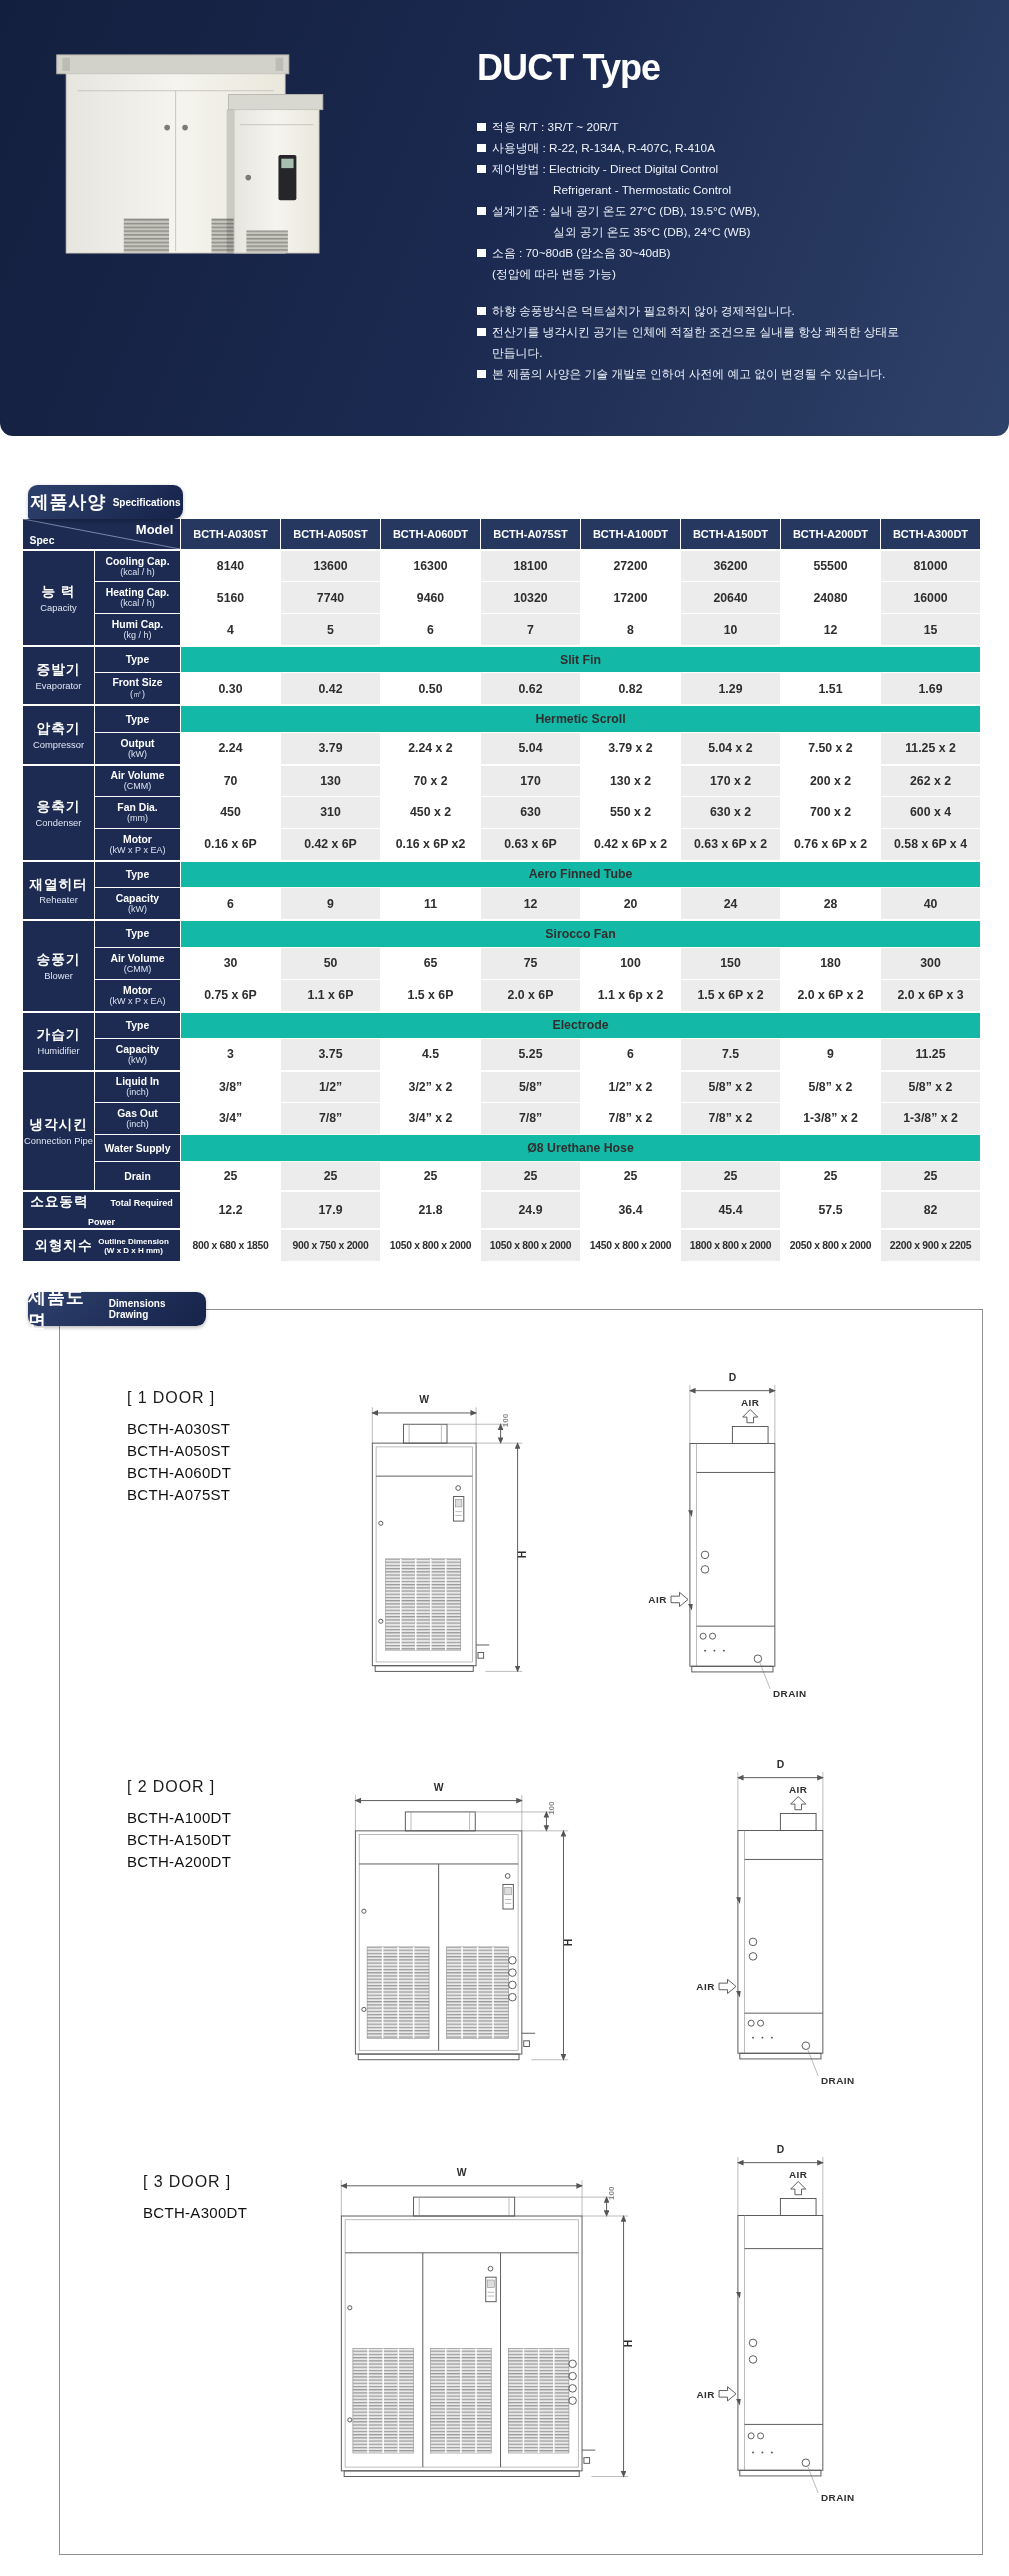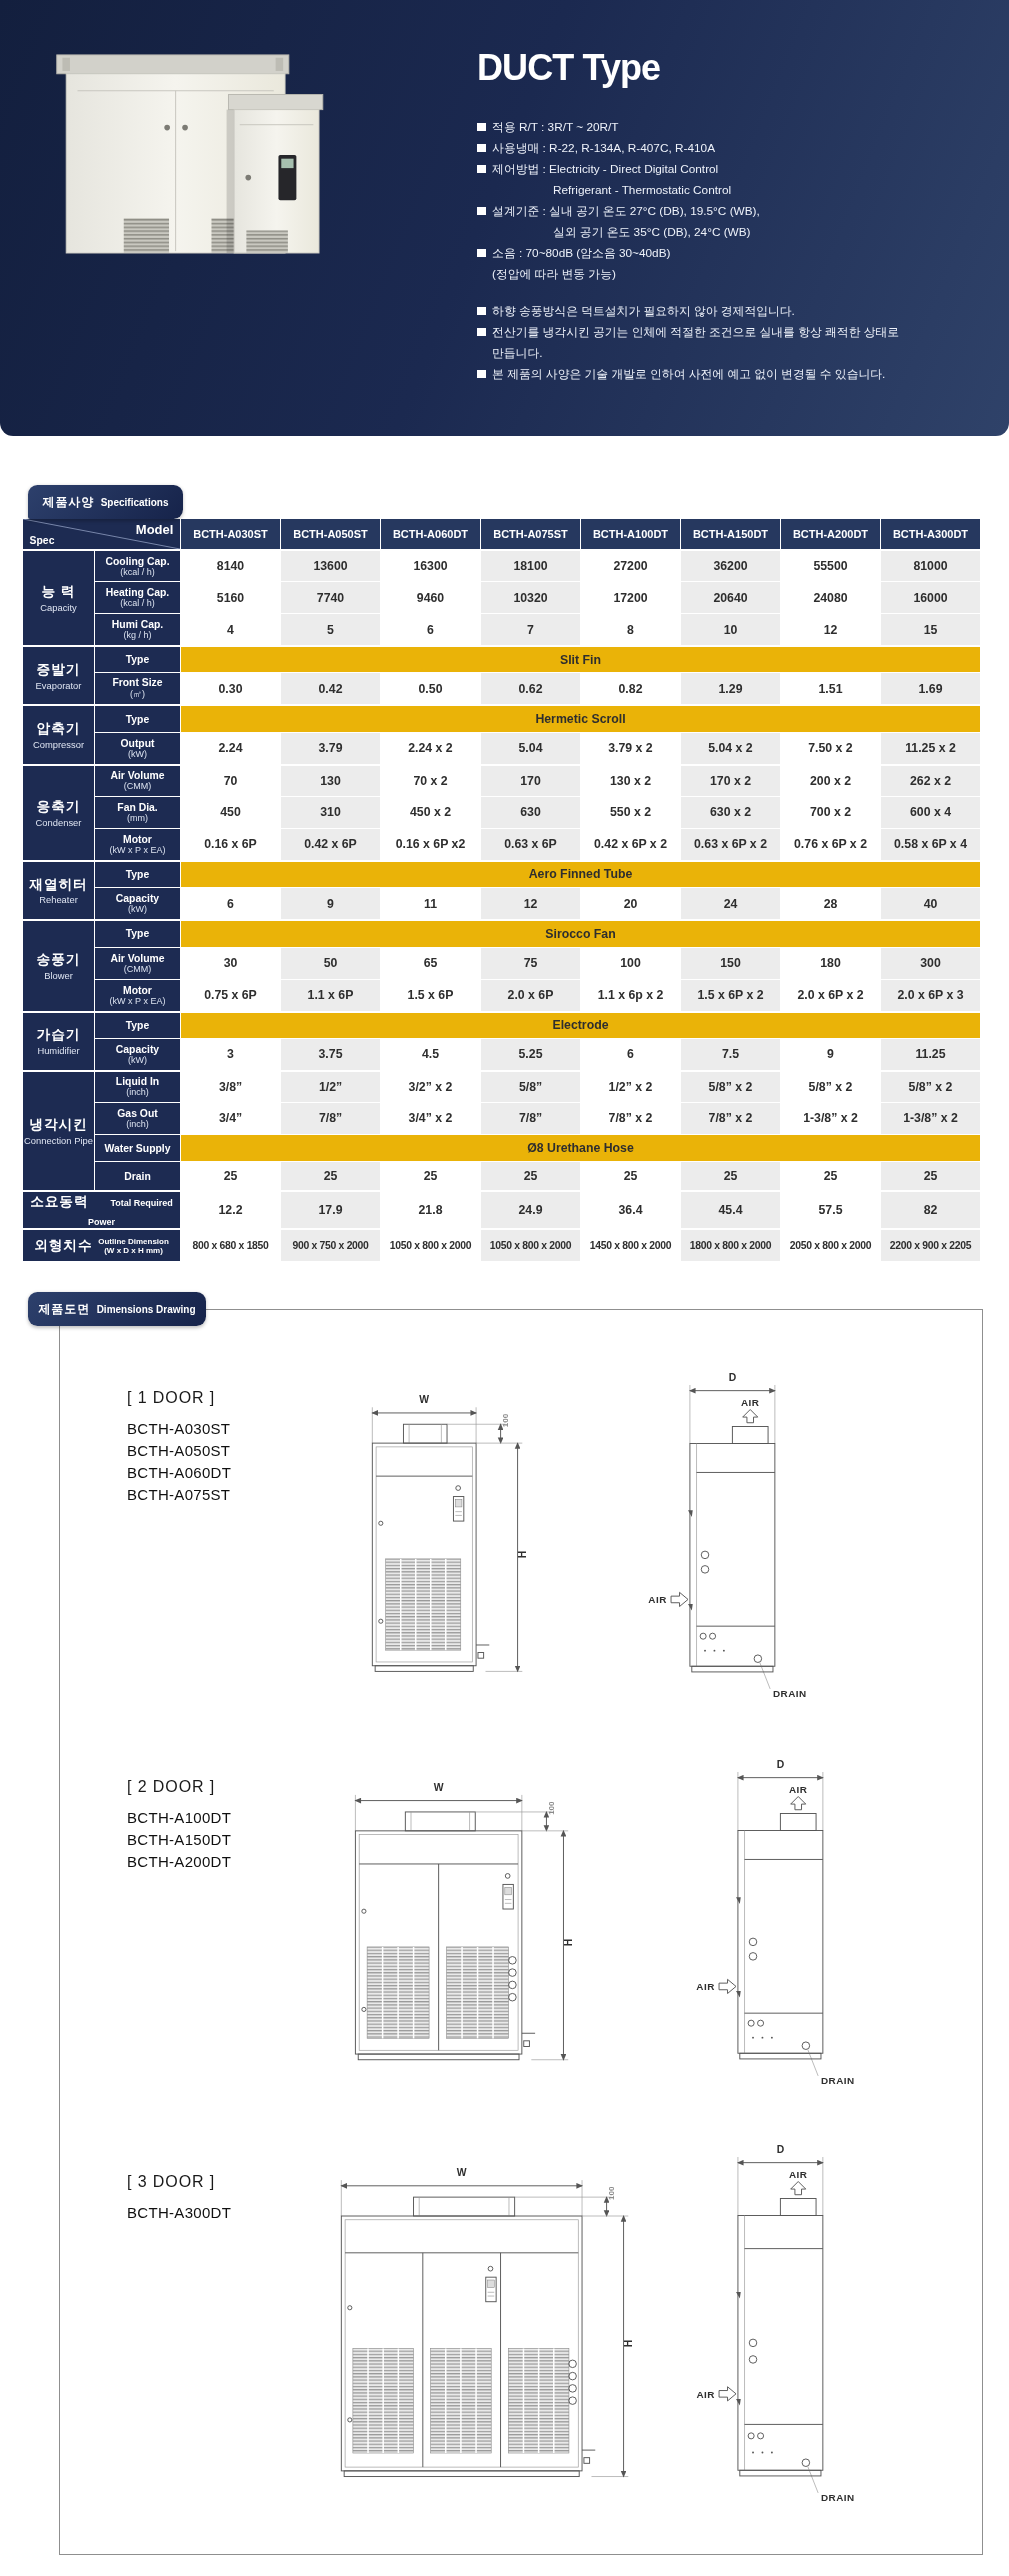--- a/index.html
+++ b/index.html
@@ -15,21 +15,21 @@
 .bullets{position:absolute;left:477px;top:117px;width:529px}
 .bl{display:flex;align-items:flex-start;color:#eef2fa;font-size:11.8px;line-height:21px;font-weight:500}
 .bl .sq{flex:0 0 auto;width:8.5px;height:8.5px;background:#fff;margin:5.7px 6.6px 0 0}
 .bl.ind1{padding-left:76px}
 .bl.ind2{padding-left:15px}
 .bl.gap{margin-top:16px}
 
 
 .badge{position:absolute;background:linear-gradient(135deg,#2d406c,#16234a);color:#fff;
   display:flex;align-items:center;justify-content:center;gap:6.6px;box-shadow:0 1.9px 3.8px rgba(0,0,0,.25)}
-.badge .bko{font-size:12px;font-weight:700;letter-spacing:0.9px}
+.badge .bko{font-size:18px;font-weight:700;letter-spacing:0.9px}
 .badge .ben{font-size:10px;font-weight:600}
 .badge-spec{left:28px;top:485px;width:155px;height:34px;border-radius:9.4px 9.4px 9.4px 1.9px;z-index:2}
 .badge-drw{left:28px;top:1292px;width:178px;height:34px;border-radius:9.4px;z-index:2}
 
 
 #spec-table{position:absolute;left:22px;top:518px}
 #spec-table table{border-collapse:separate;border-spacing:1.9px;table-layout:fixed}
 #spec-table td{padding:0;text-align:center;vertical-align:middle;overflow:hidden}
 .mh{background:#26385f;color:#fff;font-size:11px;font-weight:700}
 .corner{background:#1d2b52;position:relative}
@@ -38,21 +38,21 @@
 .corner .cbot{position:absolute;left:6.6px;bottom:2.8px;color:#fff;font-size:10.4px;font-weight:600}
 .gl{background:#1d2b52;color:#fff}
 .gko{font-size:13.7px;font-weight:700;letter-spacing:0.9px}
 .gen{font-size:9.4px;margin-top:0.9px;color:#dfe5f2}
 .rl{background:#1d2b52;color:#fff}
 .rl .l1{font-size:10.4px;font-weight:600}
 .rl .l2{font-size:9px;color:#dce3f0}
 .v{font-size:12.3px;color:#2e2e2e;background:#fff;font-weight:600}
 .v.alt{background:#ececec}
 .v.dim{font-size:10.4px;letter-spacing:-0.3px}
-.span-cell{text-align:left;padding-left:347px;background:#eab308}
+.span-cell{text-align:left;padding-left:347px;background:#14b8a6}
 .gs td{border-top:1.9px solid #fff}
 .pl .pen{font-size:9px;font-weight:600;margin-left:22px}
 .pl .pen2{display:inline-block;font-size:8px;line-height:9.4px;font-weight:600;margin-left:5.7px;text-align:center;vertical-align:middle}
 
 
 .drawing-box{position:absolute;left:59px;top:1309px;width:924px;height:1246px;border:0.9px solid #8f8f8f;background:#fff}
 .door-group{position:absolute}
 .door-label{font-size:16px;color:#1a1a1a;letter-spacing:0.9px;font-weight:500}
 .door-models{margin-top:11.3px;font-size:15px;line-height:22px;color:#101010;letter-spacing:0.3px;font-weight:500}
 .dpos{position:absolute}
@@ -682,21 +682,21 @@
           <circle cx="72" cy="299.48" r="1" fill="#555"></circle>
           <circle cx="82" cy="299.48" r="1" fill="#555"></circle>
           <circle cx="92" cy="299.48" r="1" fill="#555"></circle>
           <circle cx="128" cy="308" r="4" stroke="#555" stroke-width="1" fill="none"></circle>
           <line x1="130" y1="312" x2="141" y2="340" stroke="#999" stroke-width="0.7" fill="none"></line>
           <text class="lbl" x="144" y="349" text-anchor="start" style="text-anchor:start">DRAIN</text>
           <rect x="58" y="316" width="86" height="6" stroke="#555" stroke-width="1" fill="none"></rect>
           <text class="lbl" x="12" y="249.2" style="text-anchor:start" text-anchor="start">AIR</text>
           <path d="M36,241.7 h9 v-4 l9,7.5 l-9,7.5 v-4 h-9 z" stroke="#555" stroke-width="1" fill="none"></path>
         </svg></div>
-      <div class="door-group" style="left:67px;top:863px">
+      <div class="door-group" style="left:83px;top:863px">
         <div class="door-label">[ 3 DOOR ]</div>
         <div class="door-models">
           <div>BCTH-A300DT</div>
         </div>
       </div>
       <div class="dpos" style="left:270px;top:851px"><svg class="dwg" width="320" height="346" viewBox="0 0 339 366">
           <defs>
     <marker id="asf2" markerWidth="8" markerHeight="8" refX="1" refY="3" orient="auto">
               <path d="M7,0 L0,3 L7,6 z" fill="#555"></path>
             </marker>

